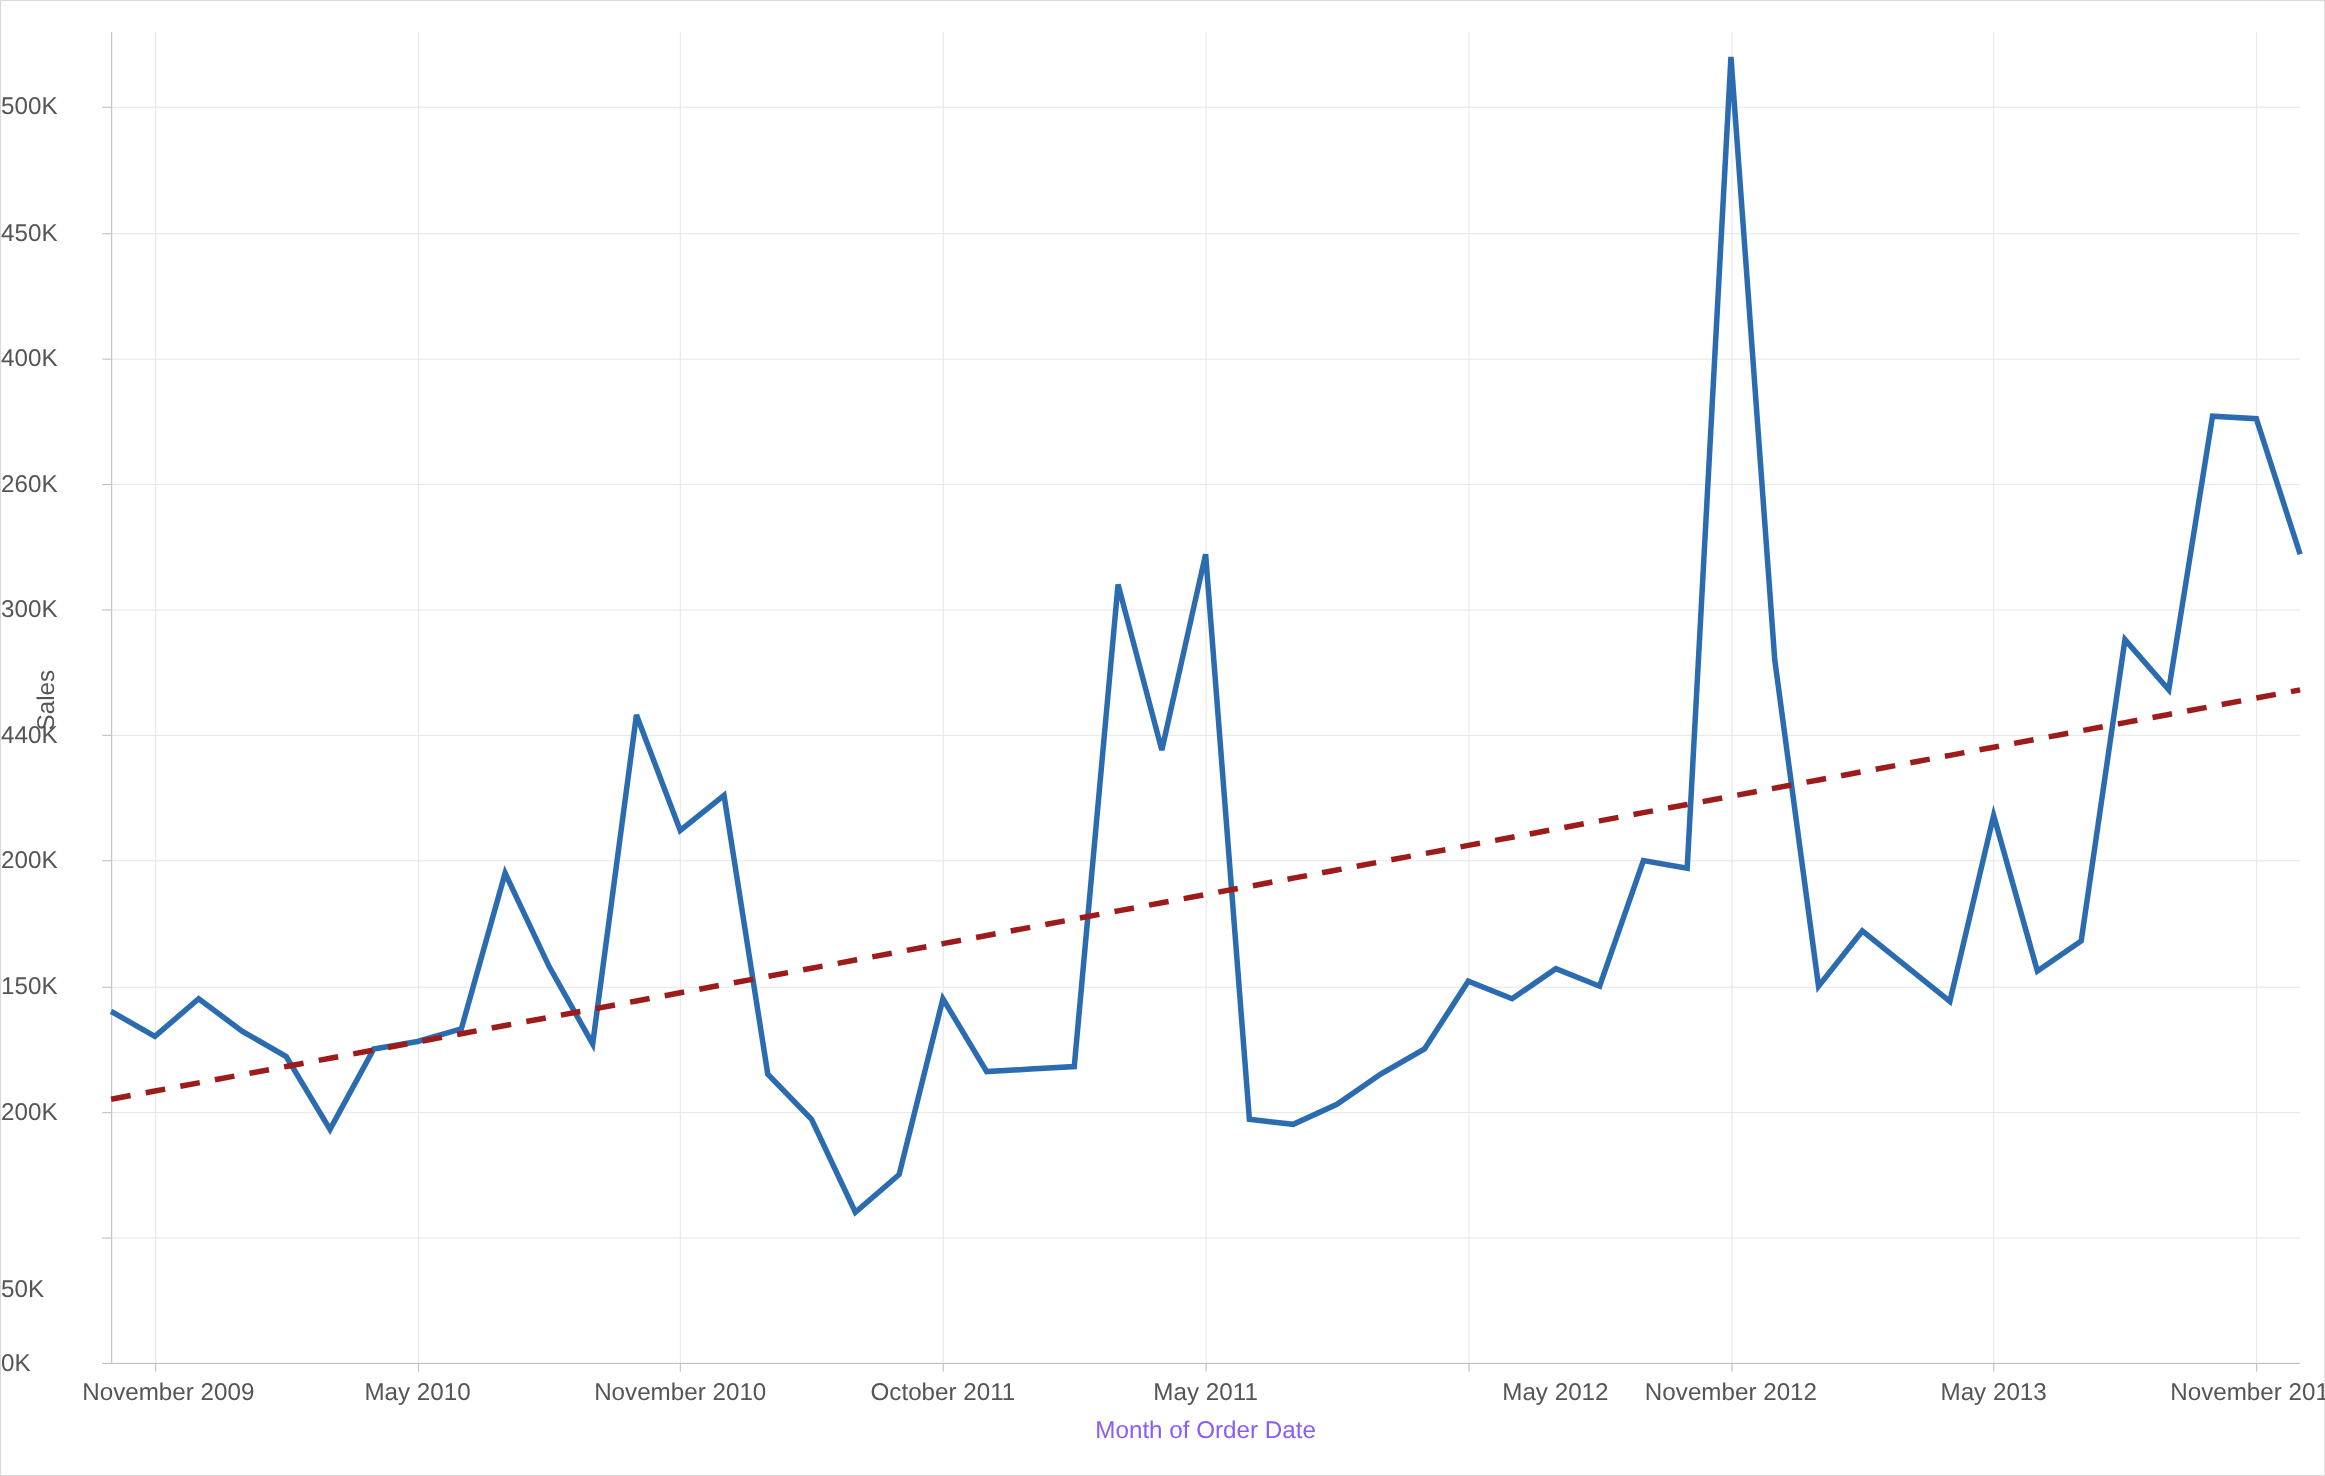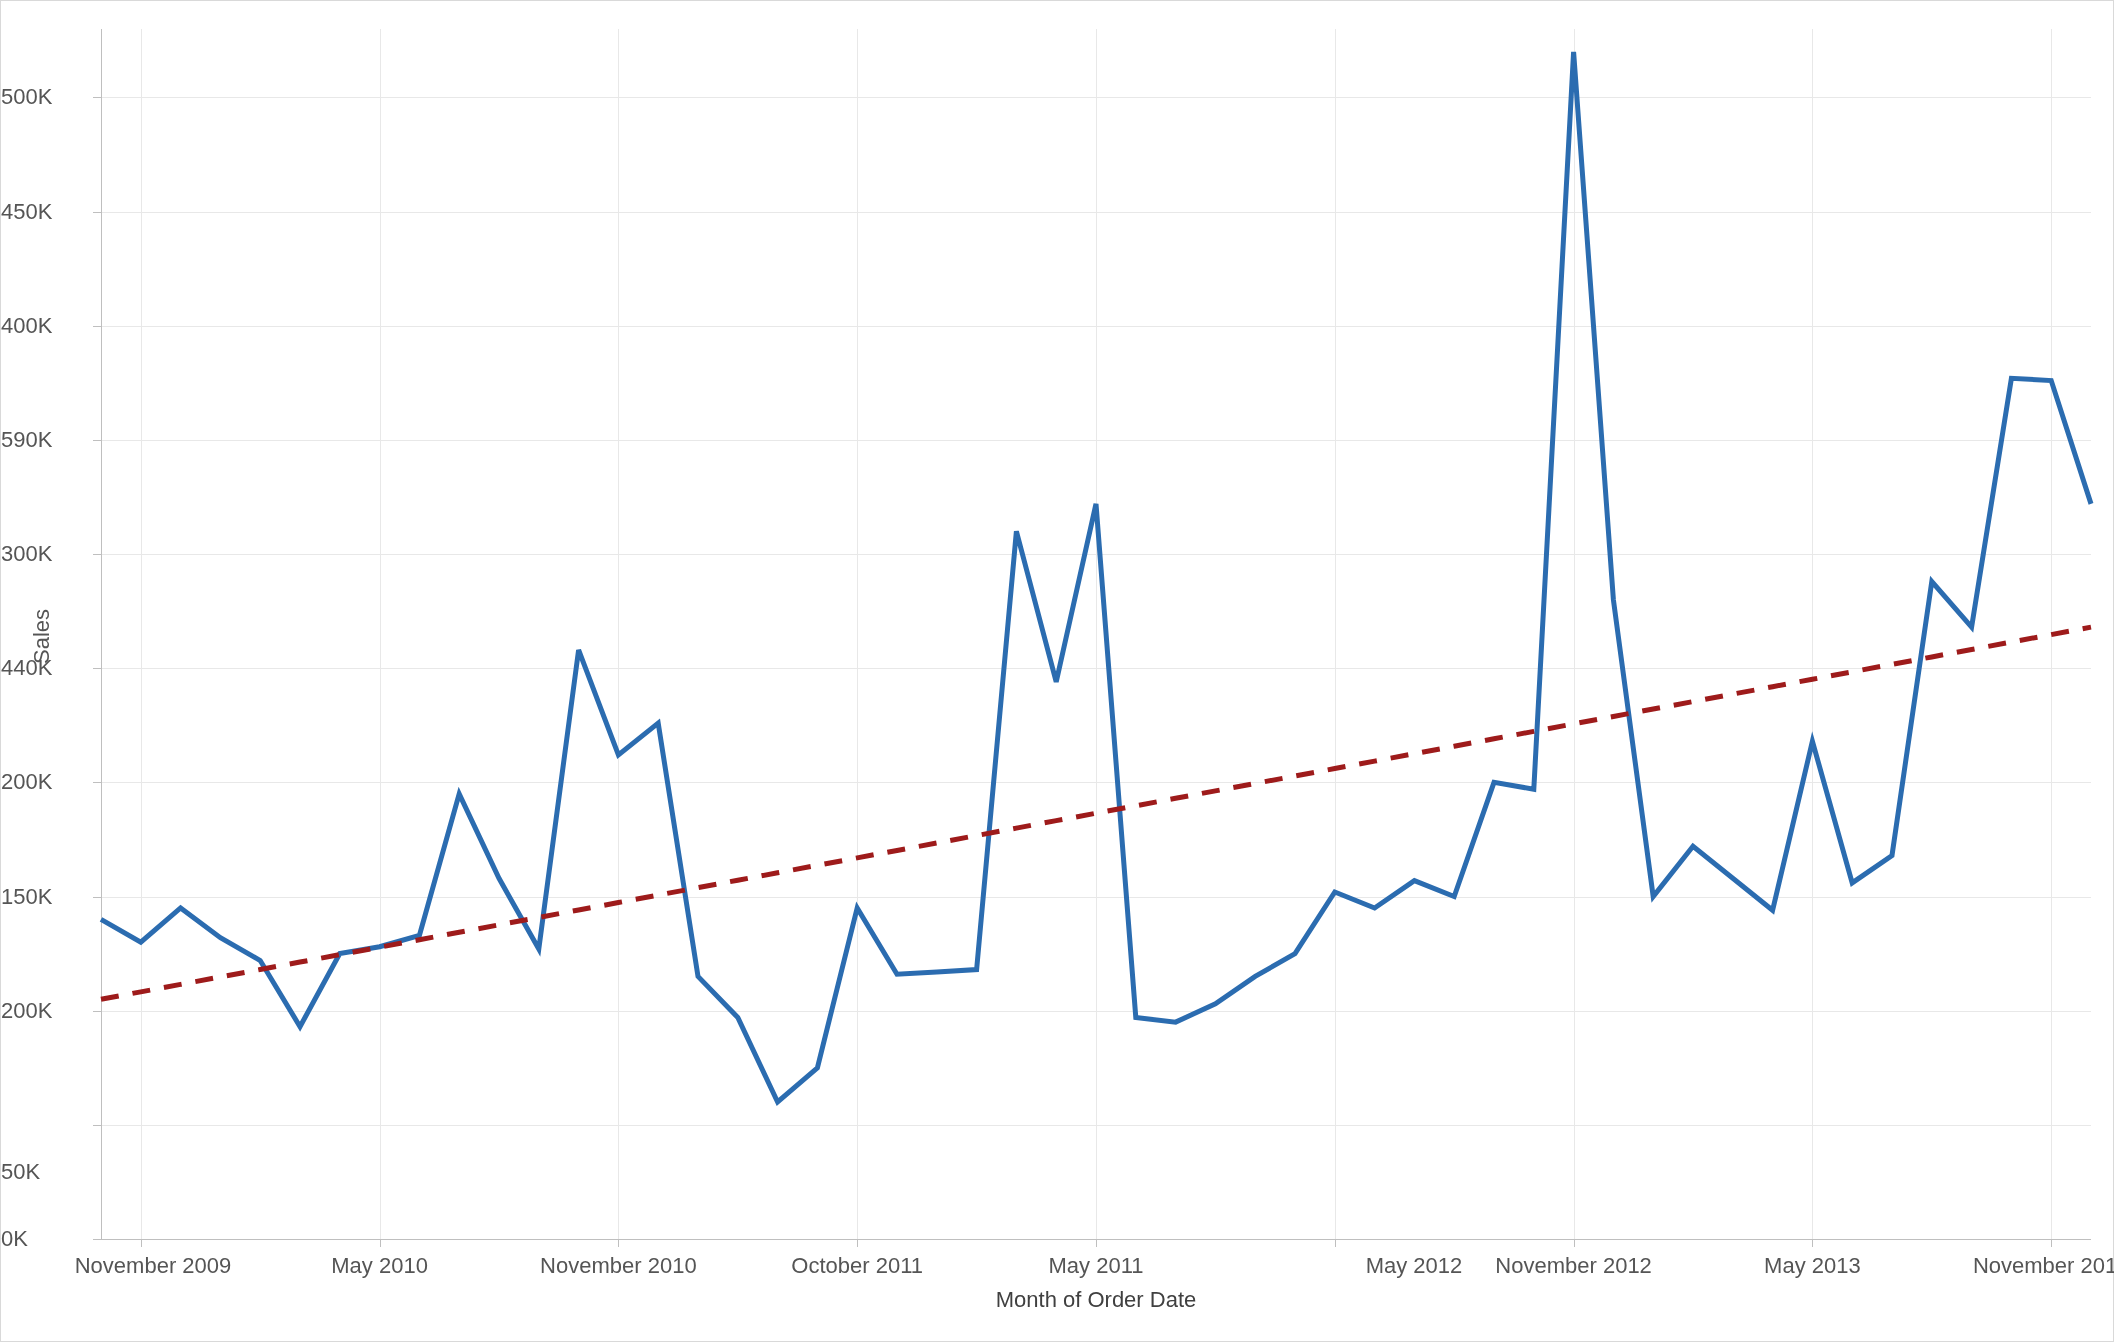--- a/index.html
+++ b/index.html
@@ -44,21 +44,21 @@
     position: absolute;
     font-size: 22px;
     color: #555;
     transform: rotate(-90deg);
     transform-origin: left top;
     white-space: nowrap;
   }
   .x-axis-title {
     position: absolute;
     font-size: 22px;
-    color: #404040;
+    color: #8b5cf6;
     white-space: nowrap;
     transform: translateX(-50%);
   }
   svg.lines {
     position: absolute;
     left: 0; top: 0;
     overflow: visible;
   }
   .series-line {
     fill: none;
@@ -94,21 +94,21 @@
     <div class="tick-mark" style="left: 92px; top: 781.396px; width: 8px; height: 1px;"></div>
     <div class="y-tick-label" style="left: 0px; width: 86px; top: 781.396px;">200K</div>
     <div class="grid-line-h" style="left: 100px; width: 1990px; top: 667.245px;"></div>
     <div class="tick-mark" style="left: 92px; top: 667.245px; width: 8px; height: 1px;"></div>
     <div class="y-tick-label" style="left: 0px; width: 86px; top: 667.245px;">440K</div>
     <div class="grid-line-h" style="left: 100px; width: 1990px; top: 553.094px;"></div>
     <div class="tick-mark" style="left: 92px; top: 553.094px; width: 8px; height: 1px;"></div>
     <div class="y-tick-label" style="left: 0px; width: 86px; top: 553.094px;">300K</div>
     <div class="grid-line-h" style="left: 100px; width: 1990px; top: 438.943px;"></div>
     <div class="tick-mark" style="left: 92px; top: 438.943px; width: 8px; height: 1px;"></div>
-    <div class="y-tick-label" style="left: 0px; width: 86px; top: 438.943px;">590K</div>
+    <div class="y-tick-label" style="left: 0px; width: 86px; top: 438.943px;">260K</div>
     <div class="grid-line-h" style="left: 100px; width: 1990px; top: 324.792px;"></div>
     <div class="tick-mark" style="left: 92px; top: 324.792px; width: 8px; height: 1px;"></div>
     <div class="y-tick-label" style="left: 0px; width: 86px; top: 324.792px;">400K</div>
     <div class="grid-line-h" style="left: 100px; width: 1990px; top: 210.642px;"></div>
     <div class="tick-mark" style="left: 92px; top: 210.642px; width: 8px; height: 1px;"></div>
     <div class="y-tick-label" style="left: 0px; width: 86px; top: 210.642px;">450K</div>
     <div class="grid-line-h" style="left: 100px; width: 1990px; top: 96.4906px;"></div>
     <div class="tick-mark" style="left: 92px; top: 96.4906px; width: 8px; height: 1px;"></div>
     <div class="y-tick-label" style="left: 0px; width: 86px; top: 96.4906px;">500K</div>
     <div class="grid-line-v" style="left: 139.8px; top: 28px; height: 1210px;"></div>

